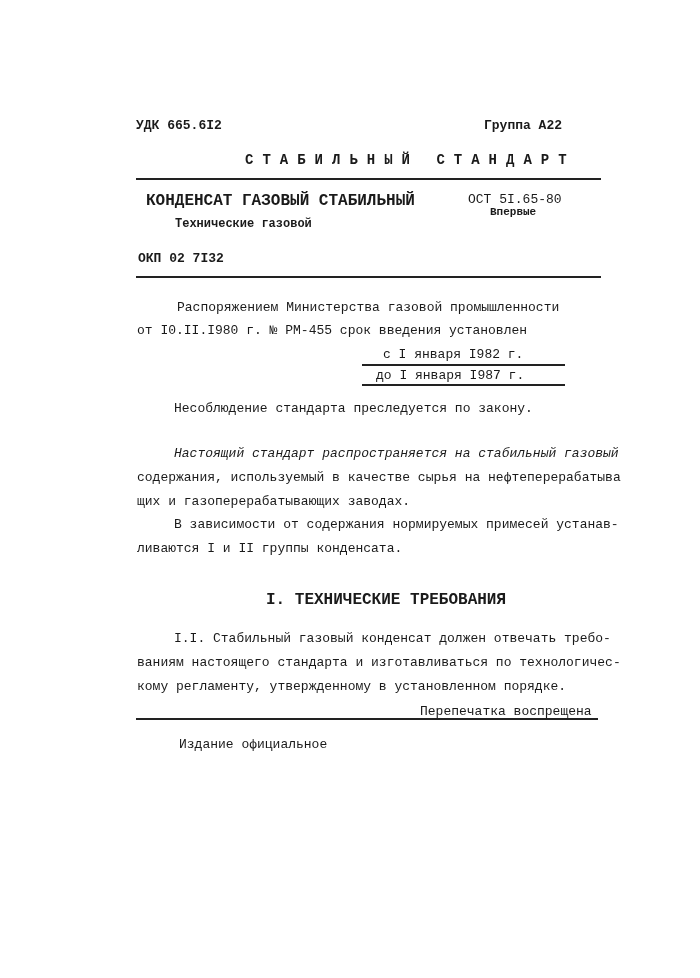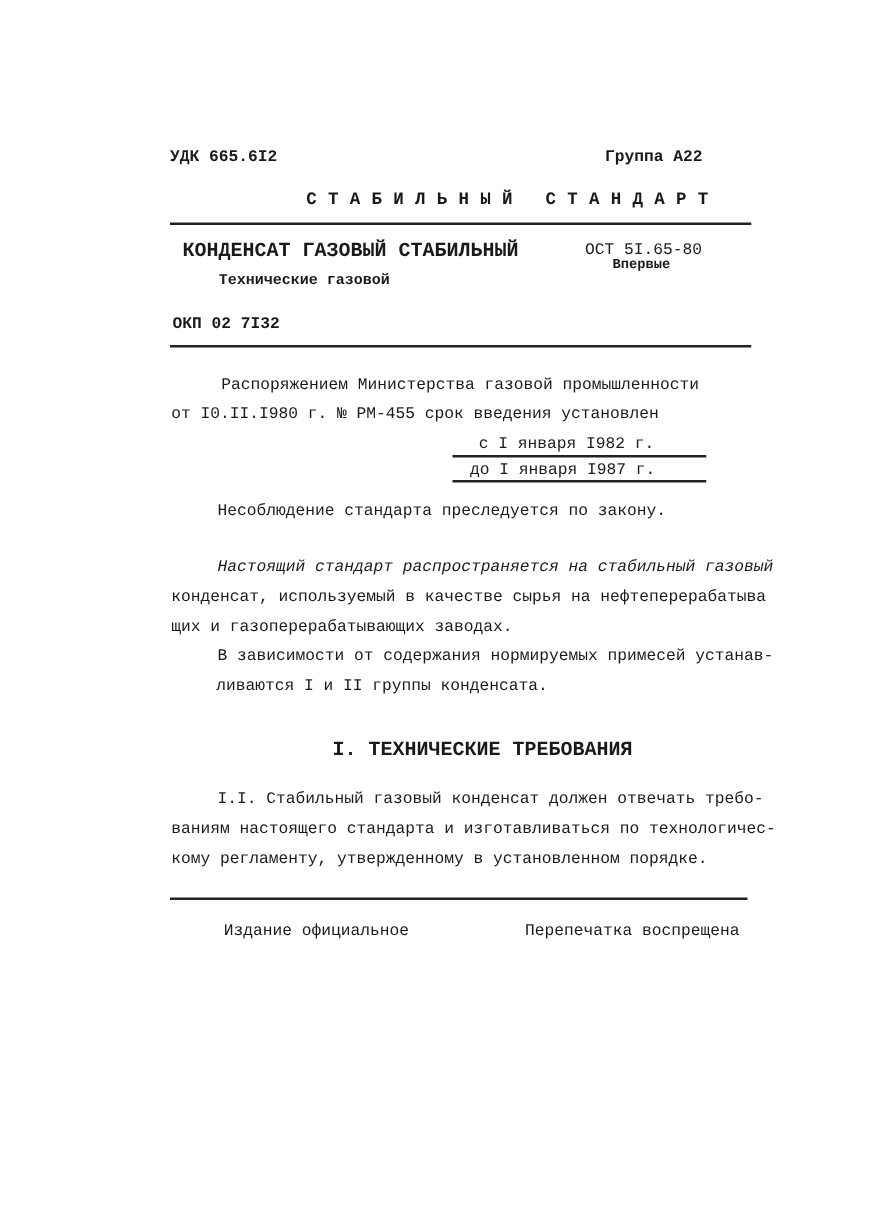--- a/index.html
+++ b/index.html
@@ -30,28 +30,28 @@
 <div class="t" style="left:177px;top:300px;text-align:center;">Распоряжением Министерства газовой промышленности</div>
 <div class="t" style="left:137px;top:323px;">от I0.II.I980 г. № РМ-455 срок введения установлен</div>
 <div class="t" style="left:383px;top:347px;">с  I января I982 г.</div>
 <div class="hr" style="left:362px;top:364px;width:203px;height:1.5px;"></div>
 <div class="t" style="left:376px;top:368px;">до  I января I987 г.</div>
 <div class="hr" style="left:362px;top:384px;width:203px;height:1.5px;"></div>
 
 <div class="t" style="left:174px;top:401px;">Несоблюдение стандарта преследуется по закону.</div>
 
 <div class="t" style="left:174px;top:446px;font-style:italic;">Настоящий стандарт распространяется на стабильный газовый</div>
-<div class="t" style="left:137px;top:470px;">конденсат, используемый в качестве сырья на нефтеперерабатыва</div>
+<div class="t" style="left:137px;top:470px;">содержания, используемый в качестве сырья на нефтеперерабатыва</div>
 <div class="t" style="left:137px;top:494px;">щих и газоперерабатывающих заводах.</div>
 
 <div class="t" style="left:174px;top:517px;">В зависимости от содержания нормируемых примесей устанав-</div>
-<div class="t" style="left:137px;top:541px;margin-left:36px;">ливаются I и II группы конденсата.</div>
+<div class="t" style="left:137px;top:541px;">ливаются I и II группы конденсата.</div>
 
 <div class="t b" style="left:266px;top:592px;font-size:16px;">I. ТЕХНИЧЕСКИЕ ТРЕБОВАНИЯ</div>
 
 <div class="t" style="left:174px;top:631px;">I.I. Стабильный газовый конденсат должен отвечать требо-</div>
 <div class="t" style="left:137px;top:655px;">ваниям настоящего стандарта и изготавливаться по технологичес-</div>
 <div class="t" style="left:137px;top:679px;">кому регламенту, утвержденному в установленном порядке.</div>
 
 <div class="hr" style="left:136px;top:718px;width:462px;"></div>
 
 <div class="t" style="left:136px;top:737px;margin-left:43px;">Издание официальное</div>
-<div class="t" style="left:420px;top:737px;">Перепечатка воспрещена</div>
+<div class="t" style="left:420px;top:704px;">Перепечатка воспрещена</div>
 
 </body></html>

